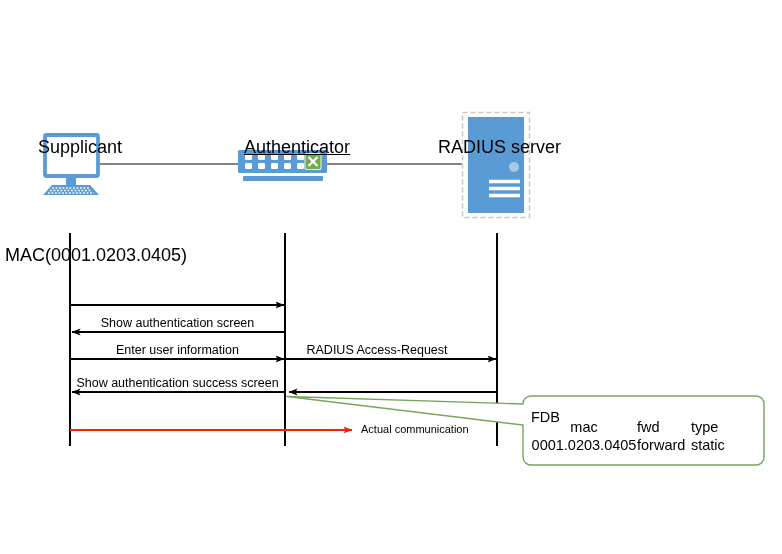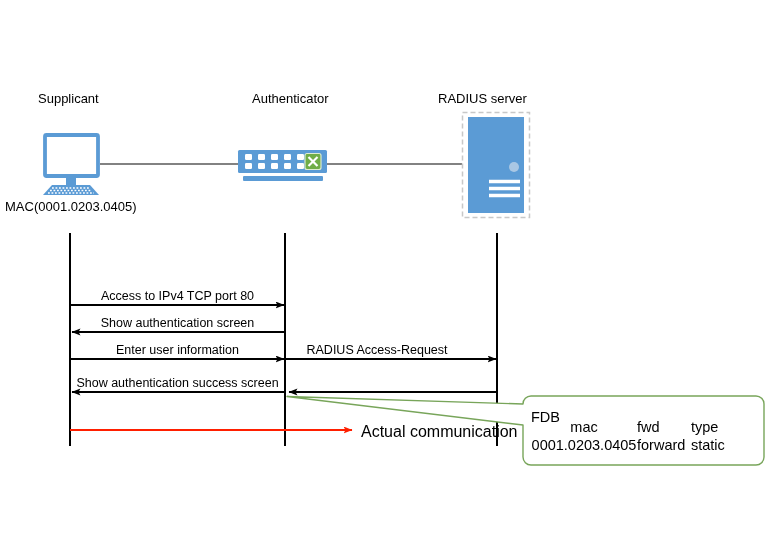--- a/index.html
+++ b/index.html
@@ -1,26 +1,26 @@
 <!DOCTYPE html>
 <html><head>
 <meta charset="utf-8">
 <style>
   html,body{margin:0;padding:0;background:#ffffff;}
   #stage{
     position:relative;width:782px;height:554px;background:#ffffff;overflow:hidden;
     font-family:"Liberation Sans",sans-serif;color:#000;
   }
   #overlay{position:absolute;left:0;top:0;pointer-events:none;}
-  .lbl{position:absolute;white-space:nowrap;font-size:13px;line-height:14px;}
+  .lbl{position:absolute;white-space:nowrap;font-size:18px;line-height:14px;margin-top:48px;}
   .msg{position:absolute;font-size:12.5px;line-height:13px;text-align:center;white-space:nowrap;}
   .msg.seg1{left:70px;width:215px;}
   .msg.seg2{left:285px;width:184px;}
   .m0{top:290px}.m1{top:317px}.m2{top:344px}.m3{top:344px}.m4{top:377px}.m5{top:377px}
-  .red-label{position:absolute;left:361px;top:423px;font-size:16px;white-space:nowrap;}
+  .red-label{position:absolute;left:361px;top:423px;font-size:11px;white-space:nowrap;}
   .callout-title{position:absolute;left:531px;top:401px;font-size:14.5px;white-space:nowrap;margin-top:8px;}
   .callout-row{position:absolute;left:531px;display:flex;font-size:14.5px;white-space:nowrap;}
   .callout-row.hdr{top:419px;}
   .callout-row.val{top:437px;}
   .c1{width:106px;text-align:center;}
   .c2{width:54px;}
 </style>
 </head>
 <body>
 
@@ -88,25 +88,24 @@
     <line x1="70" y1="359" x2="284" y2="359" stroke="#000000" stroke-width="1.8" marker-end="url(#mb)"></line>
     <line x1="285" y1="359" x2="496" y2="359" stroke="#000000" stroke-width="1.8" marker-end="url(#mb)"></line>
     <line x1="497" y1="392" x2="289" y2="392" stroke="#000000" stroke-width="1.8" marker-end="url(#mb)"></line>
     <line x1="285" y1="392" x2="72" y2="392" stroke="#000000" stroke-width="1.8" marker-end="url(#mb)"></line>
     <line x1="70" y1="430" x2="352" y2="430" stroke="#FF1F00" stroke-width="2" marker-end="url(#mr)"></line>
 
     <path d="M531,396 H756 A8,8 0 0 1 764,404 V457 A8,8 0 0 1 756,465 H531 A8,8 0 0 1 523,457 V425 L287,396.5 L523,404 A8,8 0 0 1 531,396 Z" fill="#ffffff" stroke="#78A55A" stroke-width="1.4" stroke-linejoin="round"></path>
   </svg>
 
   <div class="lbl" style="left:38px;top:92px;">Supplicant</div>
-  <div class="lbl" style="left:252px;top:92px;">Authenticator</div>
+  <div class="lbl" style="left:244px;top:92px;text-decoration:underline;">Authenticator</div>
   <div class="lbl" style="left:438px;top:92px;">RADIUS server</div>
   <div class="lbl" style="left:5px;top:200px;">MAC(0001.0203.0405)</div>
 
-  <div class="msg seg1 m0">Access to IPv4 TCP port 80</div>
   <div class="msg seg1 m1">Show authentication screen</div>
   <div class="msg seg1 m2">Enter user information</div>
   <div class="msg seg2 m3">RADIUS Access-Request</div>
   <div class="msg seg1 m5">Show authentication success screen</div>
   <div class="red-label">Actual communication</div>
 
   <div class="callout-title">FDB</div>
   <div class="callout-row hdr">
     <span class="c1">mac</span>
     <span class="c2">fwd</span>

